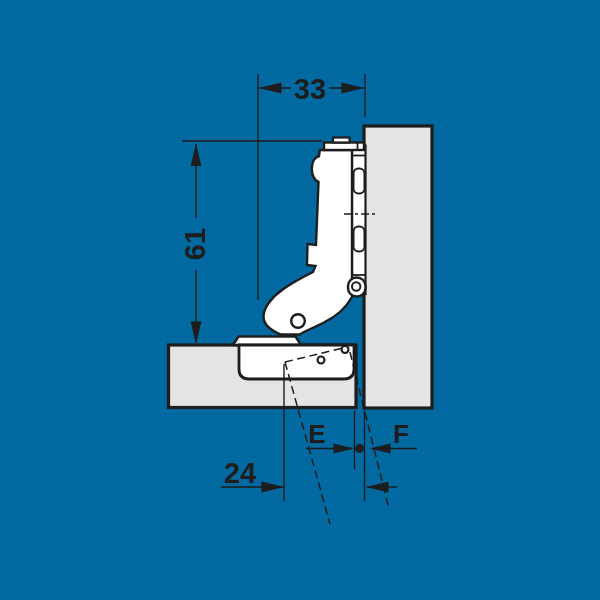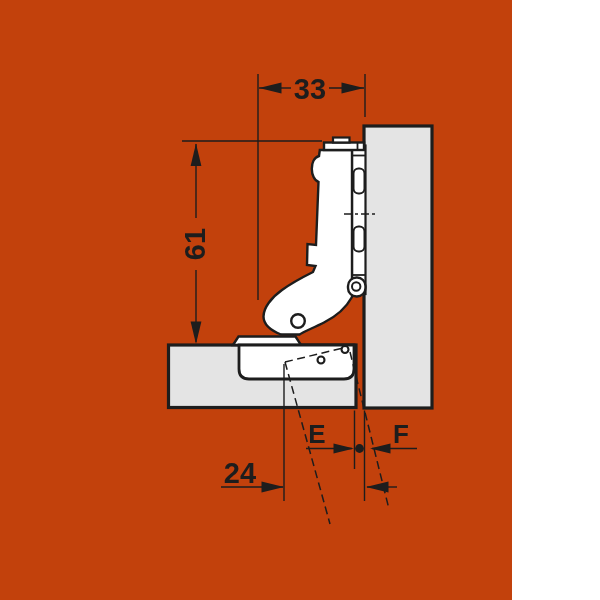--- a/index.html
+++ b/index.html
@@ -1,16 +1,16 @@
 <!DOCTYPE html>
 <html><head>
 <meta charset="utf-8">
 <style>
   html,body{margin:0;padding:0;background:#ffffff;}
-  .stage{width:512px;height:600px;position:relative;background:#c2410c;overflow:hidden;}
+  .stage{width:600px;height:600px;position:relative;background:#0369a1;overflow:hidden;}
   svg{display:block;}
   text{font-family:"Liberation Sans","DejaVu Sans",sans-serif;font-weight:bold;}
   .dim-label{font-size:29px;}
   .gap-label{font-size:26px;}
 </style>
 </head>
 <body>
 
 <div class="stage">
 <svg width="600" height="600" viewBox="0 0 600 600">

